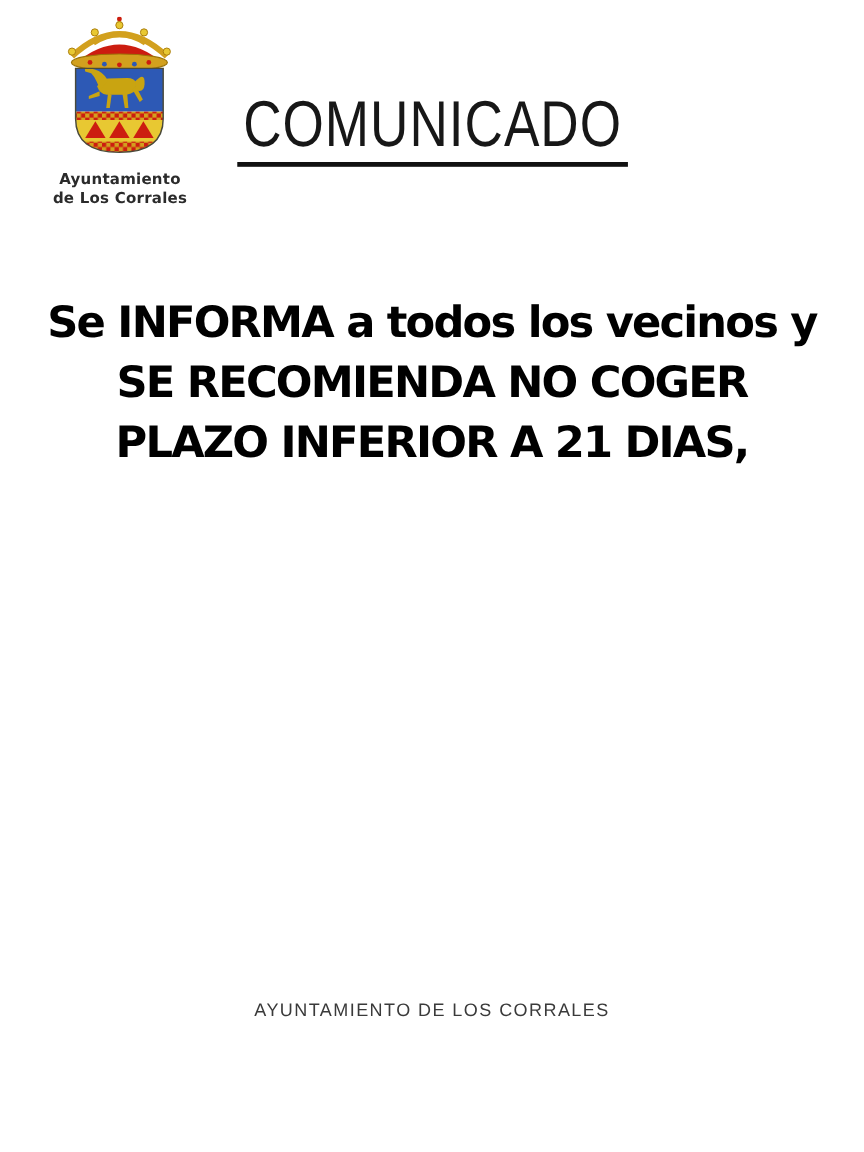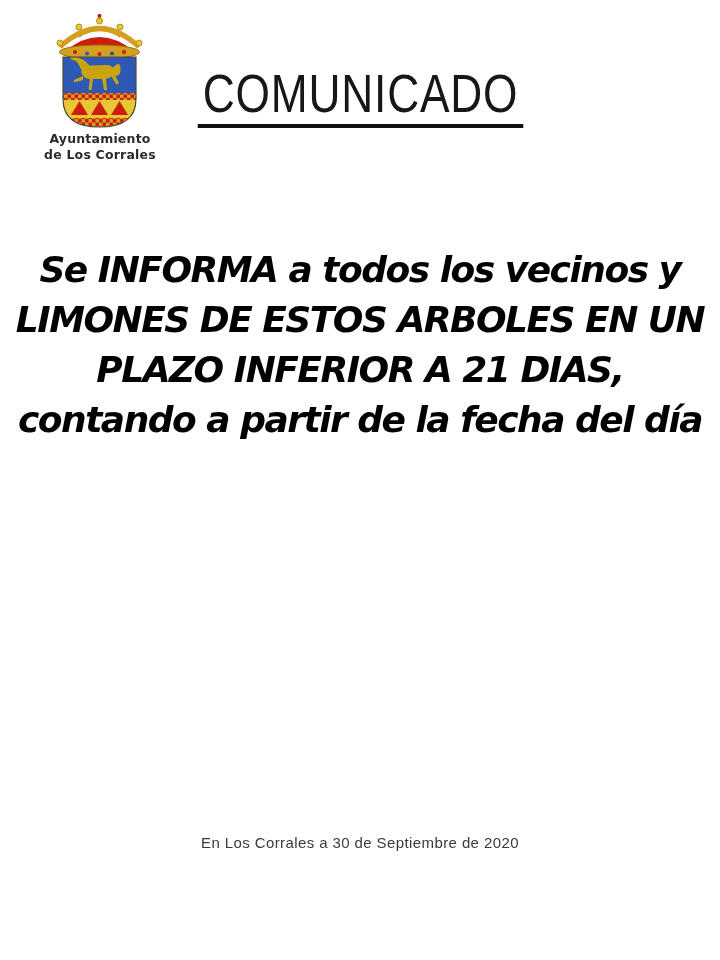--- a/index.html
+++ b/index.html
@@ -16,40 +16,40 @@
   
   .crest {
     position: absolute;
     left: 44px;
     top: 14px;
     width: 112px;
     text-align: center;
   }
   .crest svg { display: block; margin: 0 auto; }
   .crest-label {
-    margin-top: 3px;
+    margin-top: 13px;
     font-family: "DejaVu Sans", sans-serif;
     font-weight: bold;
     font-size: 12.5px;
     line-height: 16px;
     color: #2b2b2b;
     letter-spacing: 0.2px;
     white-space: nowrap;
   }
   .c-gold      { fill: var(--gold); }
   .c-goldlight { fill: var(--gold_light); }
   .c-red       { fill: var(--red); }
   .c-blue      { fill: var(--blue); }
   .c-horse     { fill: var(--horse_gold); }
 
   
   .title-wrap {
     position: absolute;
     left: 0; right: 0;
-    top: 66px;
+    top: 77px;
     text-align: center;
     text-decoration: underline;
   }
   .title-text {
     display: inline-block;
     font-family: "Liberation Sans", sans-serif;
     font-weight: 400;
     font-size: 54px;
     line-height: 1;
     color: #171717;
@@ -67,21 +67,21 @@
     left: 0; right: 0;
     top: 245px;
     text-align: center;
     font-family: "DejaVu Sans", sans-serif;
     font-weight: bold;
     font-size: 36px;
     line-height: 50px;
     letter-spacing: -1.5px;
     color: #000;
   }
-  .notice-body .bline { white-space: nowrap; font-style: italic; }
+  .notice-body .bline { white-space: nowrap; }
 
   
   .footer {
     position: absolute;
     left: 0; right: 0;
     top: 832px;
     text-align: center;
     font-family: "Liberation Sans", sans-serif;
     color: #3a3a3a;
     font-size: 15px;
@@ -152,22 +152,21 @@
     <div class="crest-label">Ayuntamiento</div>
     <div class="crest-label" style="margin-top:0">de Los Corrales</div>
   </div>
 
   <div class="title-wrap">
     <span class="title-text">COMUNICADO</span>
   </div>
 
   <div class="notice-body">
     <div class="bline">Se INFORMA a todos los vecinos y</div>
-    <div class="bline">LIMONES DE ESTOS ARBOLES EN UN</div>
+    <div class="bline">SE RECOMIENDA NO COGER</div>
     <div class="bline">PLAZO INFERIOR A 21 DIAS,</div>
-    <div class="bline">contando a partir de la fecha del día</div>
   </div>
 
   <div class="footer">
-    <div class="f2">En Los Corrales a 30 de Septiembre de 2020</div>
+    <div class="f1">AYUNTAMIENTO DE LOS CORRALES</div>
   </div>
 
 </div>
 
 </body></html>

